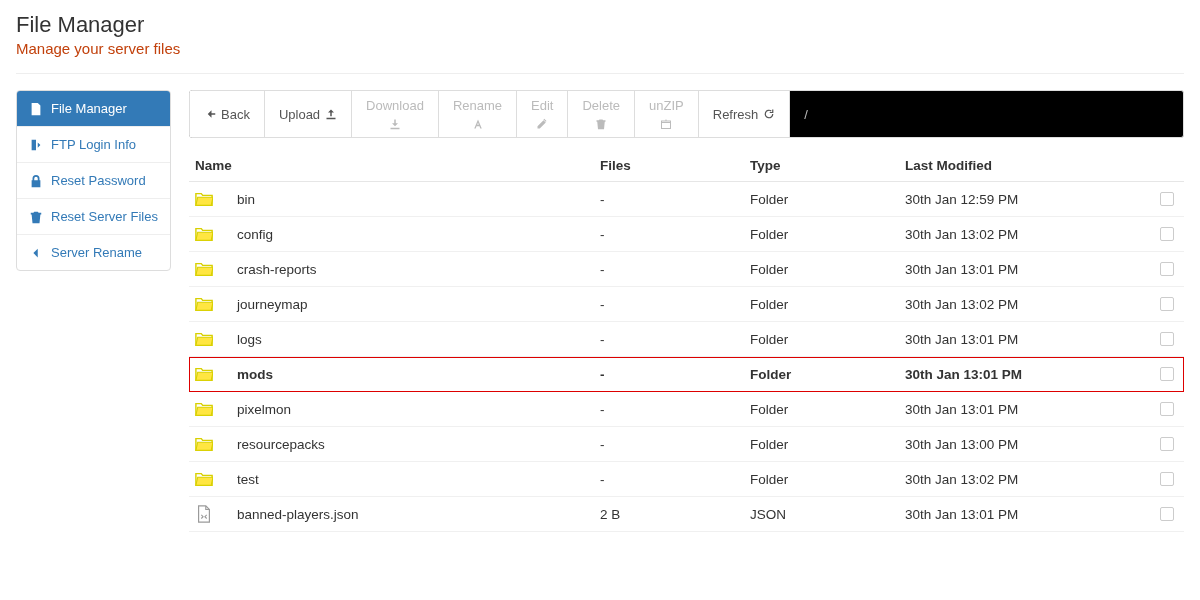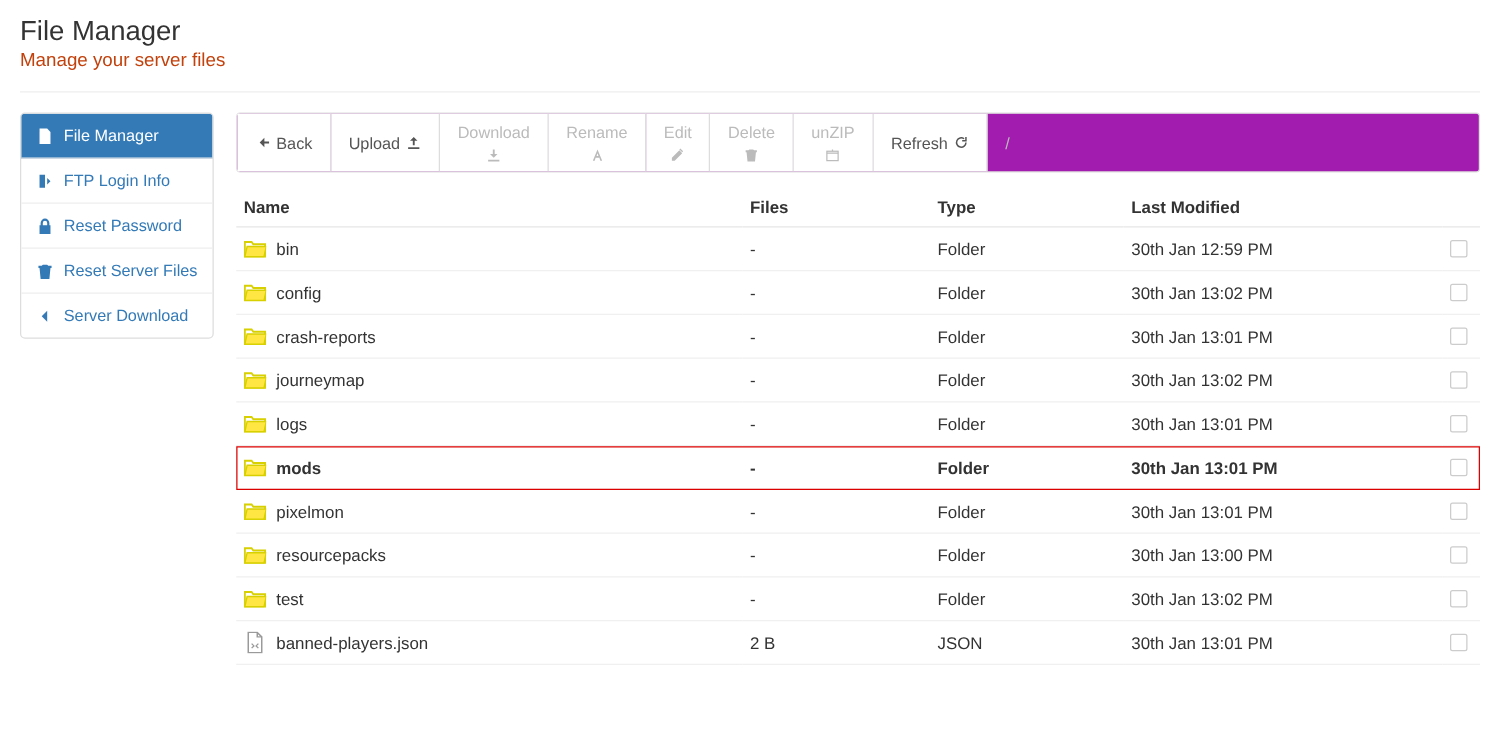--- a/index.html
+++ b/index.html
@@ -9,32 +9,32 @@
     .hr { border: none; border-top: 1px solid #eee; margin-bottom: 16px; }
     .layout { display: flex; gap: 18px; }
     .sidebar { width: 155px; flex-shrink: 0; }
     .list-group { border: 1px solid #ddd; border-radius: 4px; overflow: hidden; background: #fff; }
     .list-group-item { display: flex; align-items: center; gap: 8px; padding: 10px 12px; font-size: 13px; color: #337ab7; cursor: pointer; border-bottom: 1px solid #eee; }
     .list-group-item:last-child { border-bottom: none; }
     .list-group-item.active { background: #337ab7; color: #fff; }
     .list-group-item svg { width: 14px; height: 14px; flex-shrink: 0; }
 
     .main { flex: 1; min-width: 0; }
-    .toolbar { display: flex; border: 1px solid #ddd; border-radius: 3px; background: #a21caf; margin-bottom: 12px; align-items: stretch; }
+    .toolbar { display: flex; border: 1px solid #ddd; border-radius: 3px; background: #000000; margin-bottom: 12px; align-items: stretch; }
     .toolbar .btn { display: flex; align-items: center; gap: 5px; padding: 7px 14px; font-size: 13px; color: #555; border-right: 1px solid #ddd; cursor: pointer; background: #fff; white-space: nowrap; }
     .toolbar .btn.disabled { color: #bbb; cursor: default; flex-direction: column; }
     .toolbar .crumb { padding: 7px 14px; color: #bbb; font-size: 13px; display:flex; align-items:center; }
     .toolbar svg { width: 12px; height: 12px; }
 
     table.files { width: 100%; border-collapse: collapse; }
     table.files th { text-align: left; font-weight: 700; font-size: 13.5px; padding: 8px 6px; border-bottom: 1px solid #e6e6e6; }
     table.files td { padding: 8px 6px; border-bottom: 1px solid #f0f0f0; font-size: 13.5px; color: #333; vertical-align: middle; }
     table.files tr.highlight td { position: relative; }
     table.files tr.highlight { outline: 1.6px solid #d00; outline-offset: -1px; font-weight: bold; }
-    .name-cell { display: flex; align-items: center; gap: 8px; }
+    .name-cell { display: flex; align-items: center; gap: 24px; }
     .name-cell svg { width: 18px; height: 18px; }
     .cb { width: 14px; height: 14px; border: 1px solid #ccc; border-radius: 2px; background: #fff; }
     .th-check { width: 30px; }
     .col-name { width: 405px; }
     .col-size { width: 150px; }
     .col-type { width: 155px; }
     .col-mod { }
   </style>
 </head>
 <body>
@@ -77,21 +77,21 @@
             </svg>
           </span>
           <span>Reset Server Files</span>
         </div>
         <div class="list-group-item">
           <span style="display: flex;">
             <svg viewBox="0 0 16 16" fill="currentColor">
               <path d="M10 3 5 8l5 5z"></path>
             </svg>
           </span>
-          <span>Server Download</span>
+          <span>Server Rename</span>
         </div>
       </div>
   </div>
 
   <div class="main">
 
     <div class="toolbar">
       <div class="btn">
         <svg viewBox="0 0 16 16" fill="currentColor">
             <path d="M10 3 5 8l5 5V9h5V7h-5z"></path>

